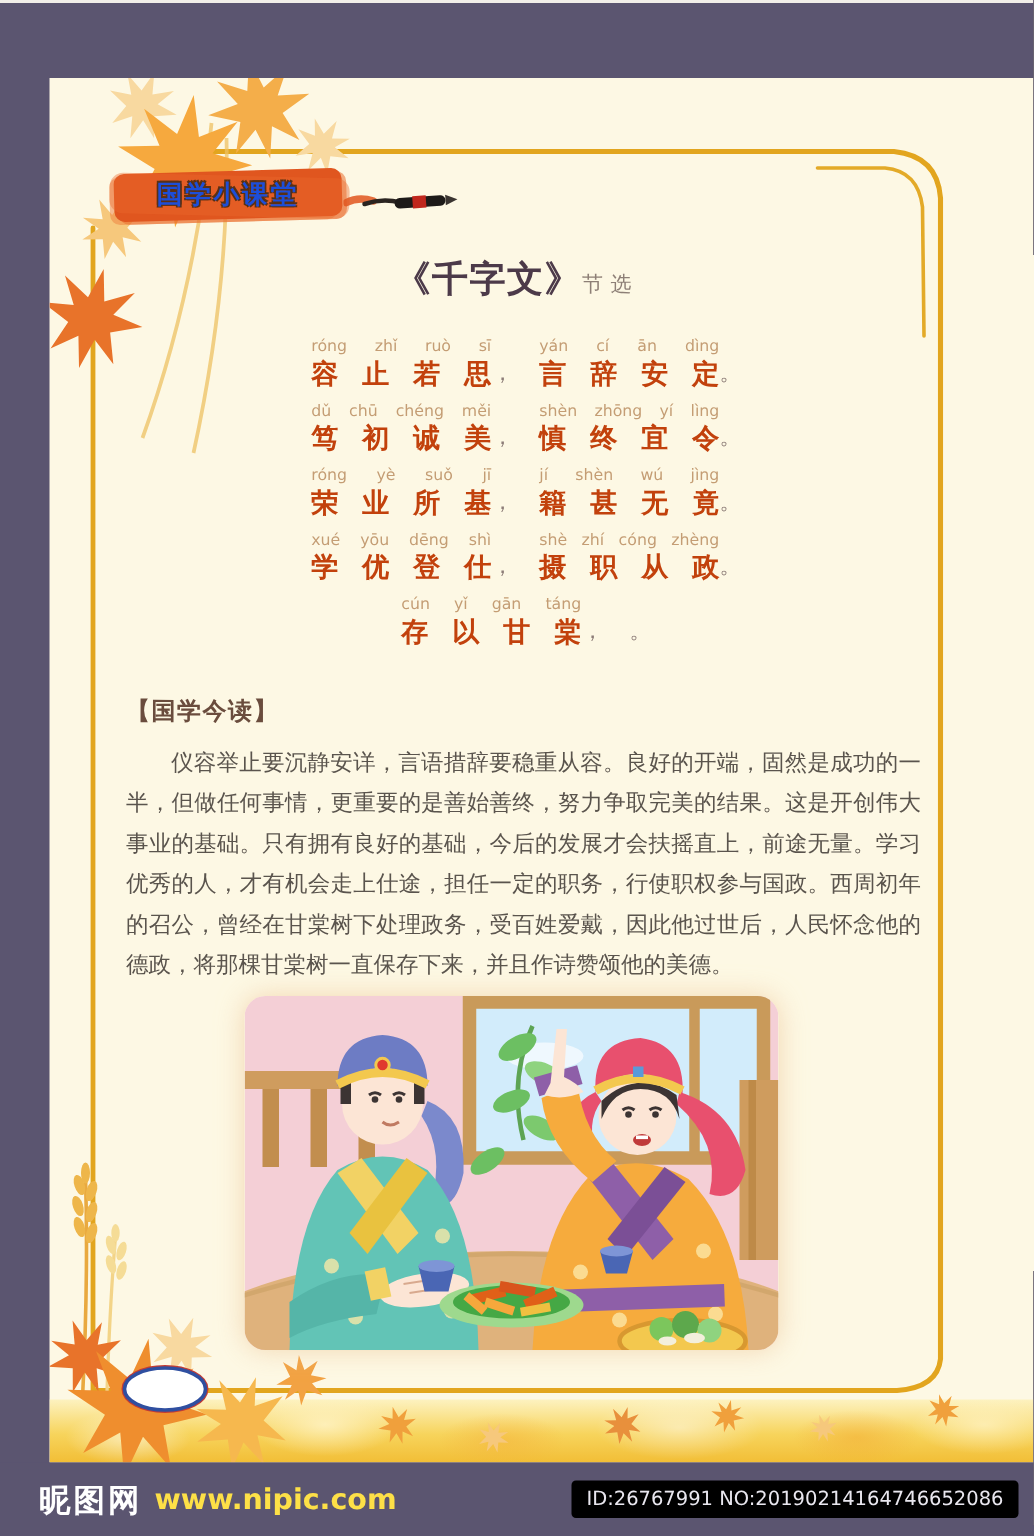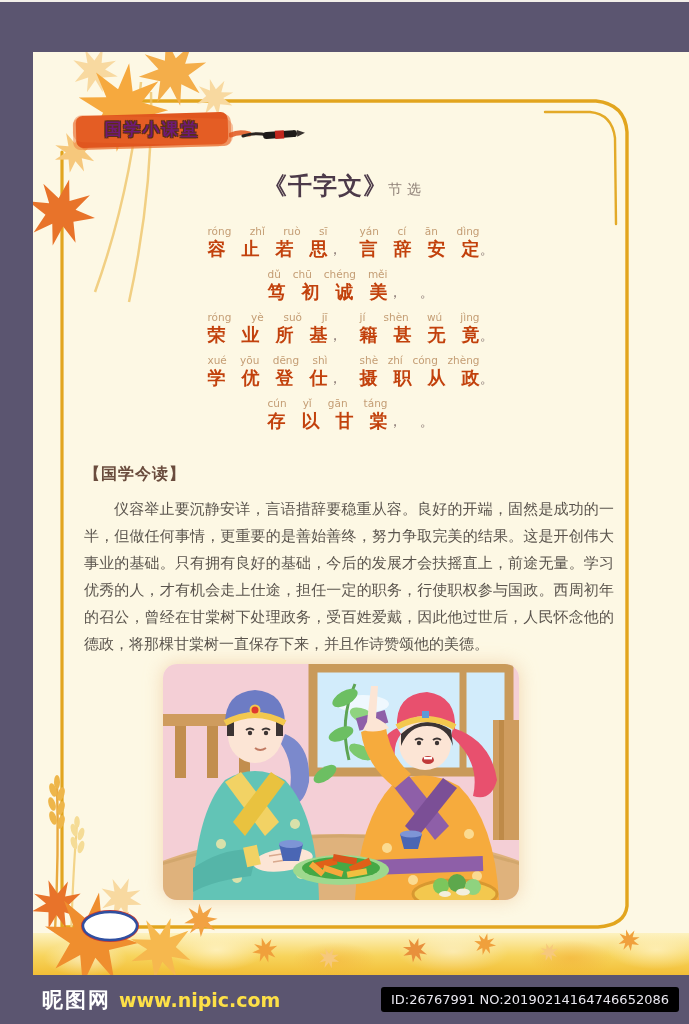--- a/index.html
+++ b/index.html
@@ -24,21 +24,21 @@
       radial-gradient(ellipse 70px 28px at 95% 40%, rgba(255,244,200,.7), transparent 70%),
       linear-gradient(#fdf2c0 0%, #f7d45c 55%, #f2be36 100%);}
 
   
   .banner{position:absolute;left:43px;top:62px;width:152px;height:32px;z-index:4;}
   .banner::before{content:"";position:absolute;inset:0;background:#e0561f;border-radius:7px;
       transform:rotate(-1.6deg);box-shadow:3px 2px 0 rgba(233,112,48,.55),-3px 2px 0 rgba(238,126,60,.5);}
   .banner::after{content:"";position:absolute;inset:3px -5px 2px -3px;background:rgba(236,104,44,.4);
       border-radius:9px;transform:rotate(1.5deg);}
   .banner-text{position:relative;z-index:2;display:block;text-align:center;line-height:32px;
-      color:#701a75;font-size:17px;font-weight:bold;letter-spacing:2px;
+      color:#1d4ed8;font-size:17px;font-weight:bold;letter-spacing:2px;
       text-shadow:1px 1px 0 #5a3014,-1px 1px 0 #5a3014,1px -1px 0 #5a3014,-1px -1px 0 #5a3014;}
   .pen{position:absolute;left:196px;top:70px;z-index:4;}
 
   
   .title-row{position:absolute;left:29px;top:118px;width:565px;text-align:center;z-index:3;}
   .t-main{font-family:"Liberation Serif","DejaVu Serif",serif;font-weight:bold;font-size:24px;color:#4c3a49;letter-spacing:1px;}
   .t-tag{font-family:"Liberation Serif","DejaVu Serif",serif;font-size:14px;color:#8d7f76;letter-spacing:5px;margin-left:0;}
 
   
   .poem{position:absolute;left:29px;top:172px;width:565px;z-index:3;}
@@ -59,21 +59,21 @@
         font-size:15px;line-height:27px;color:#5a544d;text-align:justify;text-indent:2em;
         font-family:"Liberation Serif","DejaVu Serif",serif;}
 
   
   .illus{position:absolute;left:130px;top:612px;width:356px;height:236px;z-index:3;
         border-radius:14px;overflow:hidden;box-shadow:0 0 18px rgba(238,198,150,.65);}
   .illus svg{display:block;}
 
   
   .wm-bar{position:absolute;left:0;right:0;bottom:0;height:49px;background:#5b5570;z-index:5;
-        display:flex;align-items:center;padding:0 10px 0 42px;box-sizing:border-box;}
+        display:flex;align-items:center;padding:0 10px 0 26px;box-sizing:border-box;}
   .wm-logo{color:#fff;font-size:21px;font-weight:bold;letter-spacing:2px;}
   .wm-url{color:#fde047;font-size:19px;font-weight:bold;margin-left:8px;font-family:"DejaVu Sans",sans-serif;}
   .wm-id{margin-left:auto;background:#000000;color:#e9e7ef;font-size:13px;padding:5px 10px;border-radius:3px;
         font-family:"DejaVu Sans",sans-serif;white-space:nowrap;}
 </style>
 </head>
 <body>
 
 <div class="screen">
   <div class="paper">
@@ -176,20 +176,24 @@
             <div class="p-hz">言 辞 安 定</div>
           </div>
         <div class="p-punct last">。</div>
       </div>
       <div class="p-line">
         <div class="p-half">
             <div class="p-py">dǔ chū chéng měi</div>
             <div class="p-hz">笃 初 诚 美</div>
           </div>
         <div class="p-punct">，</div>
+        <div class="p-half">
+            <div class="p-py">shèn zhōng yí lìng</div>
+            <div class="p-hz">慎 终 宜 令</div>
+          </div>
         <div class="p-punct last">。</div>
       </div>
       <div class="p-line">
         <div class="p-half">
             <div class="p-py">róng yè suǒ jī</div>
             <div class="p-hz">荣 业 所 基</div>
           </div>
         <div class="p-punct">，</div>
         <div class="p-half">
             <div class="p-py">jí shèn wú jìng</div>

